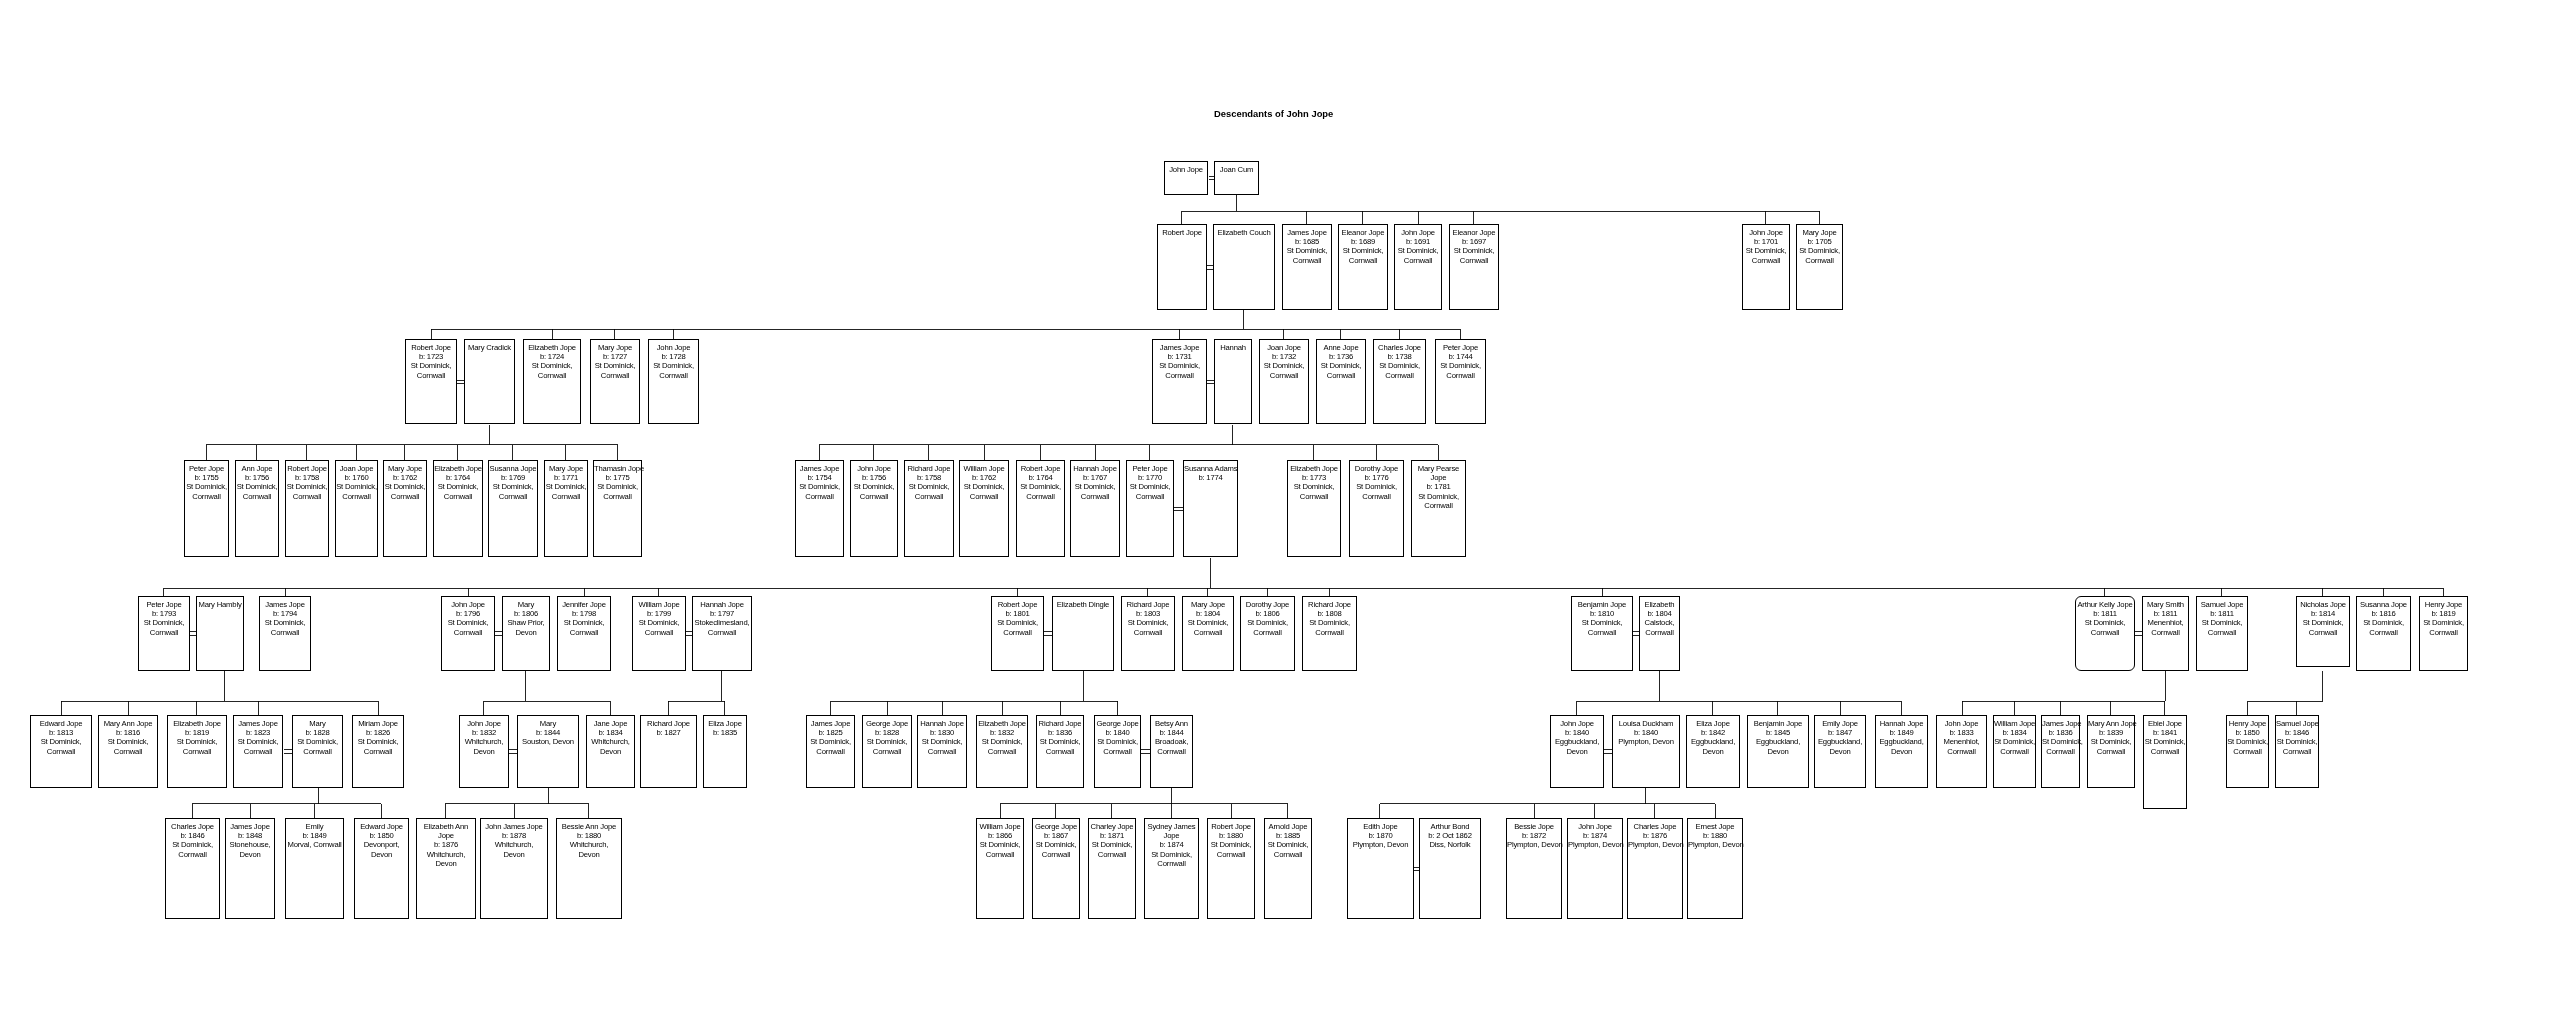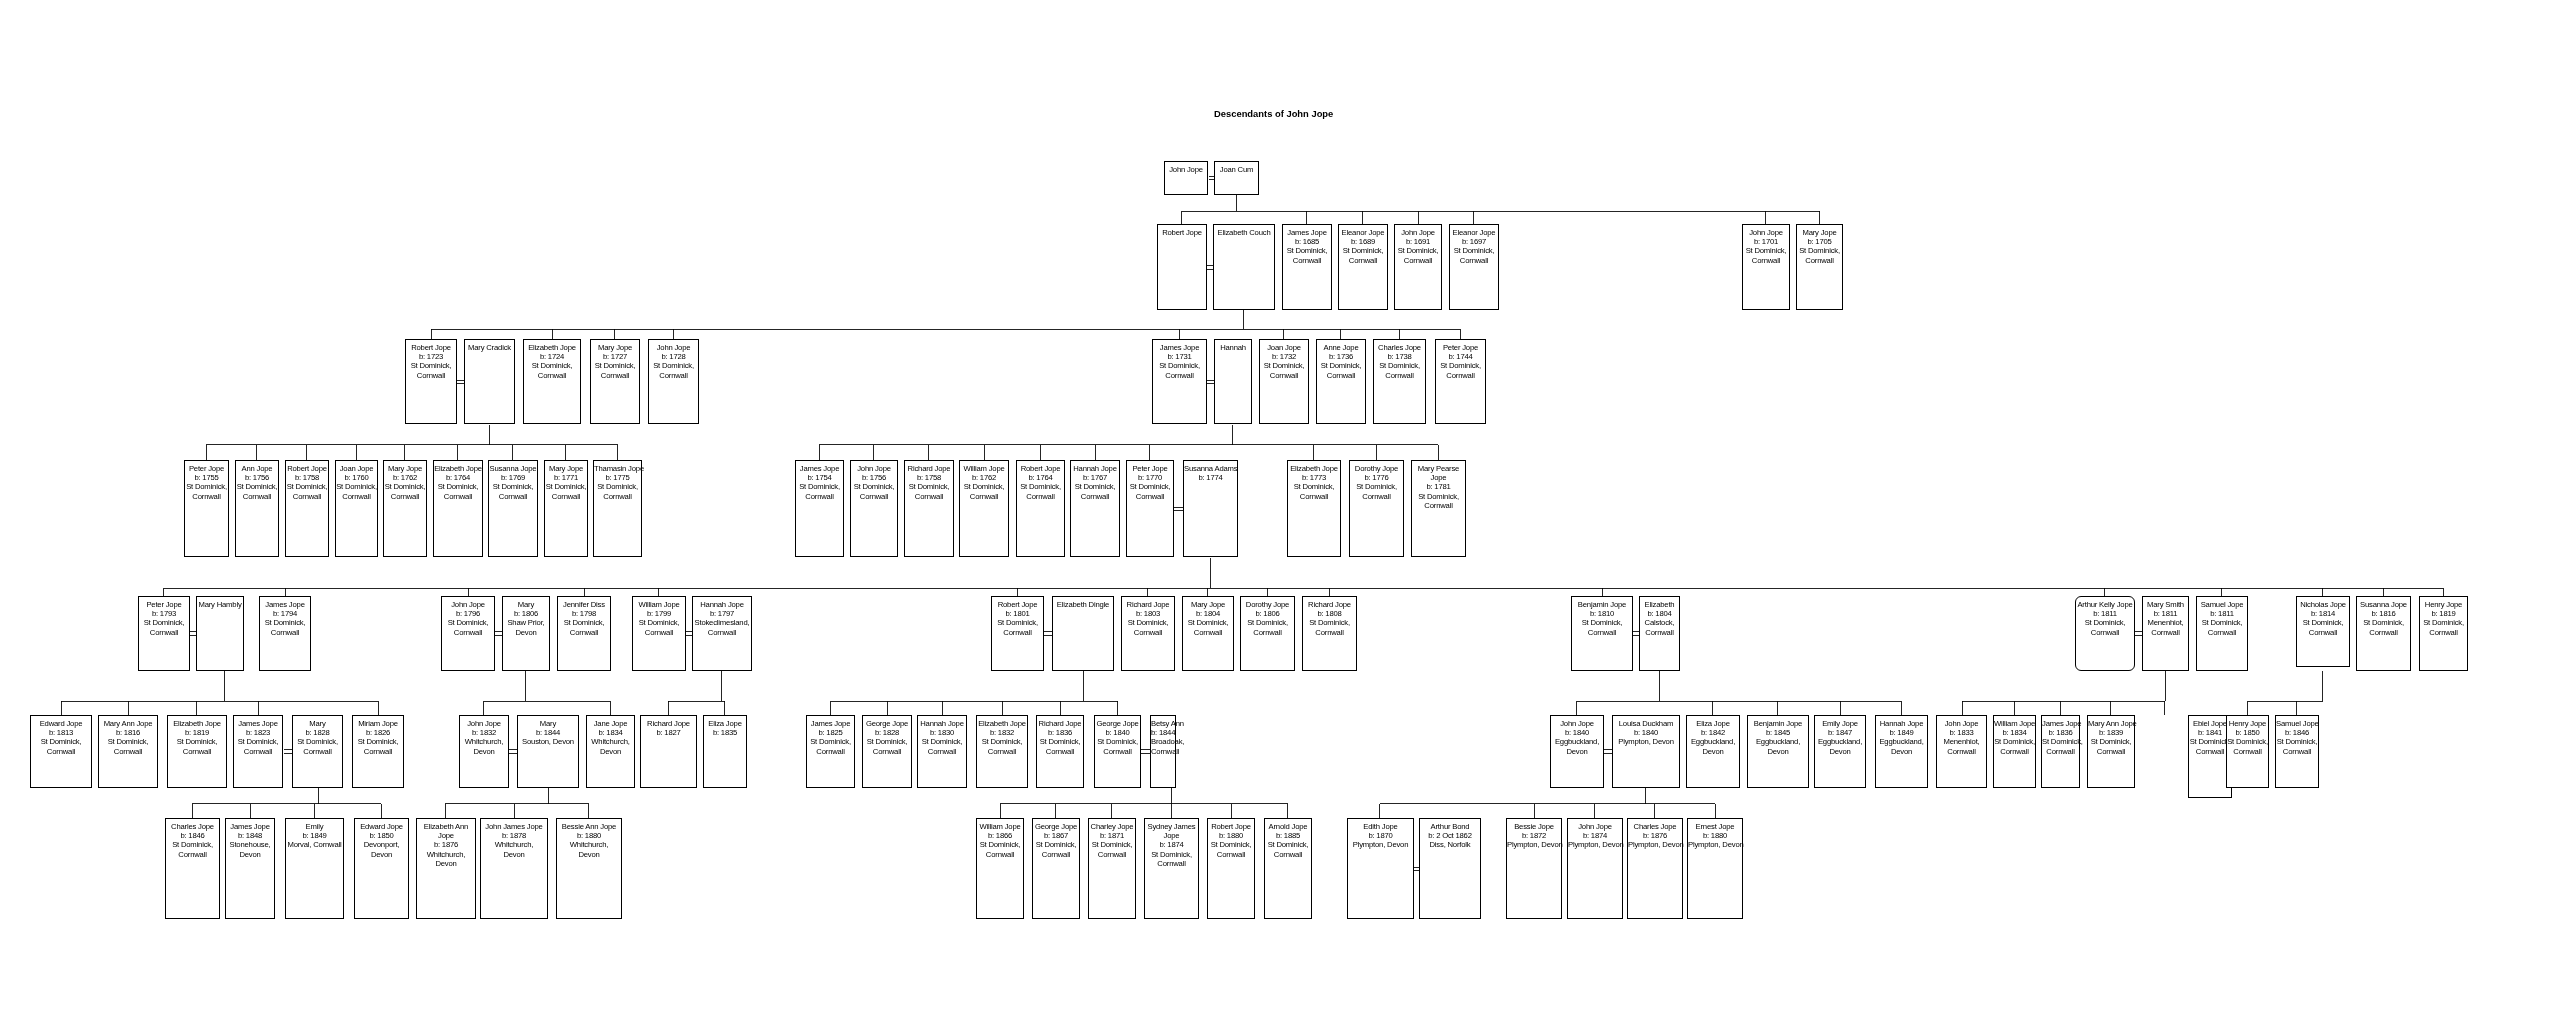--- a/index.html
+++ b/index.html
@@ -436,21 +436,21 @@
       <div class="pline">St Dominick,</div>
       <div class="pline">Cornwall</div>
     </div>
     <div class="pbox" style="left: 502px; top: 596px; width: 48px; height: 75px;">
       <div class="pline">Mary</div>
       <div class="pline">b: 1806</div>
       <div class="pline">Shaw Prior,</div>
       <div class="pline">Devon</div>
     </div>
     <div class="pbox" style="left: 557px; top: 596px; width: 54px; height: 75px;">
-      <div class="pline">Jennifer Diss</div>
+      <div class="pline">Jennifer Jope</div>
       <div class="pline">b: 1798</div>
       <div class="pline">St Dominick,</div>
       <div class="pline">Cornwall</div>
     </div>
     <div class="pbox" style="left: 632px; top: 596px; width: 54px; height: 75px;">
       <div class="pline">William Jope</div>
       <div class="pline">b: 1799</div>
       <div class="pline">St Dominick,</div>
       <div class="pline">Cornwall</div>
     </div>
@@ -631,21 +631,21 @@
       <div class="pline">b: 1836</div>
       <div class="pline">St Dominick,</div>
       <div class="pline">Cornwall</div>
     </div>
     <div class="pbox" style="left: 1094px; top: 715px; width: 47px; height: 73px;">
       <div class="pline">George Jope</div>
       <div class="pline">b: 1840</div>
       <div class="pline">St Dominick,</div>
       <div class="pline">Cornwall</div>
     </div>
-    <div class="pbox" style="left: 1150px; top: 715px; width: 26px; height: 73px;">
+    <div class="pbox" style="left: 1150px; top: 715px; width: 43px; height: 73px;">
       <div class="pline">Betsy Ann</div>
       <div class="pline">b: 1844</div>
       <div class="pline">Broadoak,</div>
       <div class="pline">Cornwall</div>
     </div>
     <div class="pbox" style="left: 1550px; top: 715px; width: 54px; height: 73px;">
       <div class="pline">John Jope</div>
       <div class="pline">b: 1840</div>
       <div class="pline">Eggbuckland,</div>
       <div class="pline">Devon</div>
@@ -696,21 +696,21 @@
       <div class="pline">b: 1836</div>
       <div class="pline">St Dominick,</div>
       <div class="pline">Cornwall</div>
     </div>
     <div class="pbox" style="left: 2087px; top: 715px; width: 48px; height: 73px;">
       <div class="pline">Mary Ann Jope</div>
       <div class="pline">b: 1839</div>
       <div class="pline">St Dominick,</div>
       <div class="pline">Cornwall</div>
     </div>
-    <div class="pbox" style="left: 2143px; top: 715px; width: 44px; height: 83px; margin-left: 45px;">
+    <div class="pbox" style="left: 2143px; top: 715px; width: 44px; height: 94px;">
       <div class="pline">Ebiel Jope</div>
       <div class="pline">b: 1841</div>
       <div class="pline">St Dominick,</div>
       <div class="pline">Cornwall</div>
     </div>
     <div class="pbox" style="left: 2226px; top: 715px; width: 43px; height: 73px;">
       <div class="pline">Henry Jope</div>
       <div class="pline">b: 1850</div>
       <div class="pline">St Dominick,</div>
       <div class="pline">Cornwall</div>

